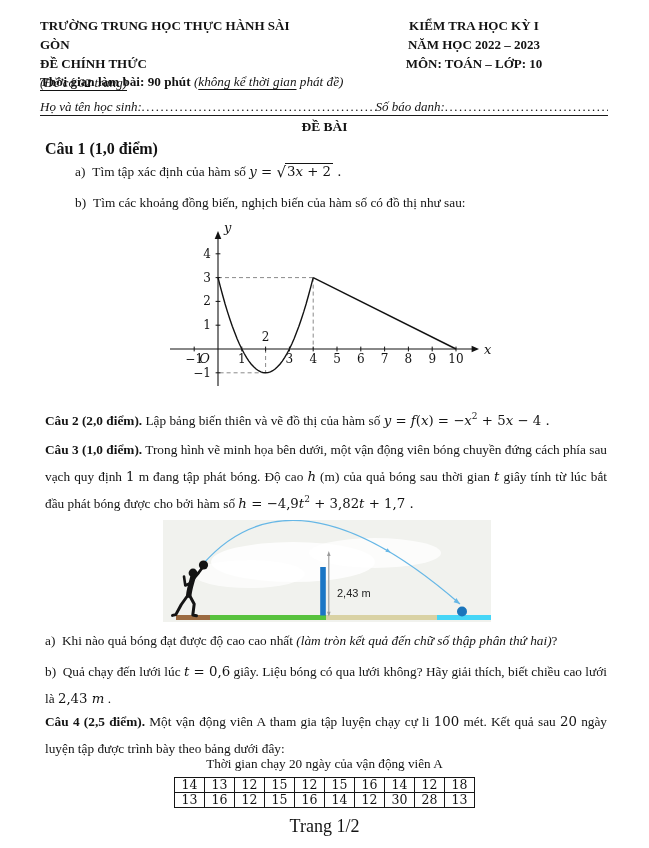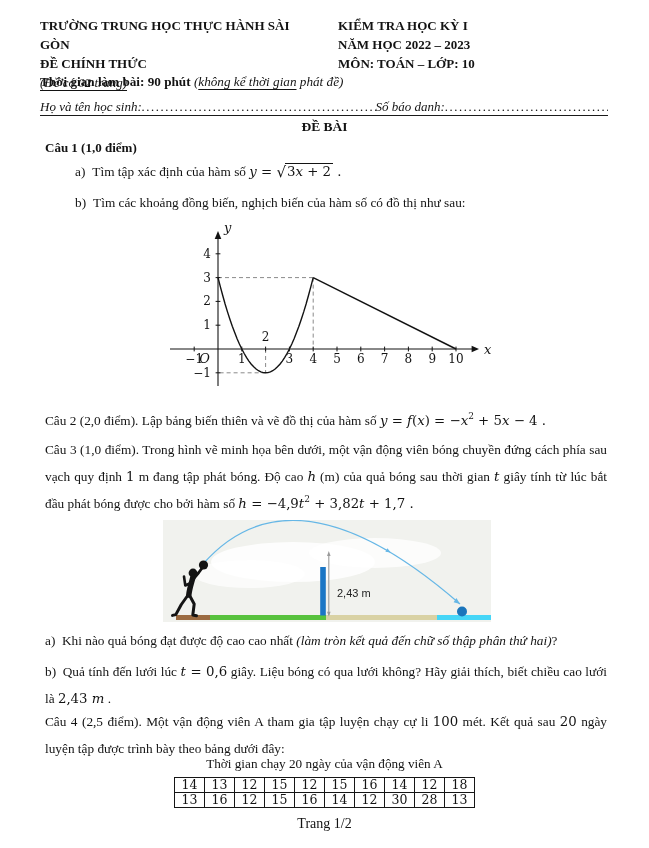--- a/index.html
+++ b/index.html
@@ -7,43 +7,43 @@
   .page{position:relative;width:649px;height:848px;background:#fff;
         font-family:"Liberation Serif",serif;color:#131313;overflow:hidden}
   .b{font-weight:bold}
   .i{font-style:italic}
   .u{text-decoration:underline;text-underline-offset:3px;text-decoration-thickness:1px}
 
   
   .hdr-left{position:absolute;left:40px;top:16px;width:268px;
             font-weight:bold;font-size:13px;line-height:19px}
   .hdr-left .pages{font-weight:normal;font-style:italic;text-decoration:underline;text-underline-offset:3px}
-  .hdr-right{position:absolute;left:338px;top:16px;width:272px;text-align:left;
+  .hdr-right{position:absolute;left:338px;top:16px;width:272px;text-align:center;
              font-weight:bold;font-size:13px;line-height:19px}
   .hdr-duration{position:absolute;left:40px;top:74px;width:568px;text-align:left;font-size:13.2px}
 
   
   .student{position:absolute;left:40px;top:99px;width:568px;display:flex;align-items:baseline;
            font-style:italic;font-size:13px;border-bottom:1.3px solid #1a1a1a;}
   .student .lbl{flex:0 0 auto}
   .student .fill{overflow:hidden;white-space:nowrap;min-width:0;letter-spacing:1.5px}
   .student .f1{flex:215 1 0}
   .student .f2{flex:150 1 0}
 
   .de-bai{position:absolute;left:0;top:119px;width:649px;text-align:center;font-weight:bold;font-size:13.5px}
 
-  .qhead{position:absolute;left:45px;font-weight:bold;font-size:13px}
+  .qhead{position:absolute;left:45px;font-weight:bold;font-size:16px}
   .item{position:absolute;font-size:13.3px;line-height:22px;white-space:nowrap}
   .item .ilabel{margin-right:7px}
   .para{position:absolute;left:45px;width:562px;font-size:13.3px;line-height:27px;text-align:justify}
 
   
   .seg-v{font-family:"DejaVu Serif",serif;font-style:italic}
   .seg-n,.seg-o{font-family:"DejaVu Serif",serif}
-  .seg-b{font-weight:normal}
+  .seg-b{font-weight:bold}
   .seg-i{font-style:italic}
   .msup{font-family:"DejaVu Serif",serif;font-size:9px;vertical-align:6px;line-height:0}
   .sqrt{white-space:nowrap}
   .sqrt .radical{font-family:"DejaVu Serif",serif;font-size:15px;vertical-align:-1px}
   .sqrt .radicand{display:inline-block;border-top:1.2px solid #131313;padding:0 2px;
                   margin-left:-1px;line-height:1.15;font-family:"DejaVu Serif",serif}
 
   
   .graph-wrap{position:absolute;left:150px;top:216px}
   .tick{font:12px "DejaVu Serif",serif;fill:#131313}
@@ -52,21 +52,21 @@
   
   .illus{position:absolute;left:163px;top:520px;width:328px;height:102px}
   .net-label{position:absolute;left:174px;top:67px;font:11px "Liberation Sans",sans-serif;color:#232323}
 
   
   .caption{position:absolute;left:0;top:756px;width:649px;text-align:center;font-size:13.2px}
   .tbl-wrap{position:absolute;left:0;top:777px;width:649px;display:flex;justify-content:center}
   table.run{border-collapse:collapse;border:1.6px solid #161616}
   table.run td{width:30px;height:15px;border:1px solid #161616;text-align:center;vertical-align:middle;
                font-family:"DejaVu Serif",serif;font-size:12.5px;line-height:1}
-  .footer{position:absolute;left:0;top:816px;width:649px;text-align:center;font-size:14px}
+  .footer{position:absolute;left:0;top:816px;width:649px;text-align:center;font-size:18px}
 </style>
 </head>
 <body>
 
 <div class="page">
 
   <div class="hdr-left">
     <div>TRƯỜNG TRUNG HỌC THỰC HÀNH SÀI GÒN</div>
     <div>ĐỀ CHÍNH THỨC</div>
     <div class="pages">(Đề có 02 trang)</div>
@@ -182,21 +182,21 @@
         <path d="M25.8,74 L18.3,84.5 L12.8,94.6 L9.5,95.4" stroke-width="3" stroke="#141414"></path>
       </g>
       <circle cx="40.5" cy="45" r="4.6" fill="#141414"></circle>
 
       <circle cx="299" cy="91.5" r="5" fill="#1b75bb"></circle>
     </svg>
     <div class="net-label">2,43 m</div>
   </div>
 
   <div class="para" style="top:631px;line-height:20px"><span class="seg-t">a) Khi nào quả bóng đạt được độ cao cao nhất </span><span class="seg-i">(làm tròn kết quả đến chữ số thập phân thứ hai)</span><span class="seg-t">?</span></div>
-  <div class="para" style="top:658px"><span class="seg-t">b) Quả tính đến lưới lúc </span><span class="seg-v">t</span><span class="seg-o"> = 0,6</span><span class="seg-t"> giây. Liệu bóng có qua lưới không? Hãy giải thích, biết chiều cao lưới là </span><span class="seg-n">2,43 </span><span class="seg-v">m</span><span class="seg-t"> .</span></div>
+  <div class="para" style="top:658px"><span class="seg-t">b) Quả chạy đến lưới lúc </span><span class="seg-v">t</span><span class="seg-o"> = 0,6</span><span class="seg-t"> giây. Liệu bóng có qua lưới không? Hãy giải thích, biết chiều cao lưới là </span><span class="seg-n">2,43 </span><span class="seg-v">m</span><span class="seg-t"> .</span></div>
 
   <div class="para" style="top:708px"><span class="seg-b">Câu 4 (2,5 điểm).</span><span class="seg-t"> Một vận động viên A tham gia tập luyện chạy cự li </span><span class="seg-n">100</span><span class="seg-t"> mét. Kết quả sau </span><span class="seg-n">20</span><span class="seg-t"> ngày luyện tập được trình bày theo bảng dưới đây:</span></div>
 
   <div class="caption">Thời gian chạy 20 ngày của vận động viên A</div>
   <div class="tbl-wrap">
     <table class="run">
       <tbody>
           <tr>
             <td>14</td>
             <td>13</td>

